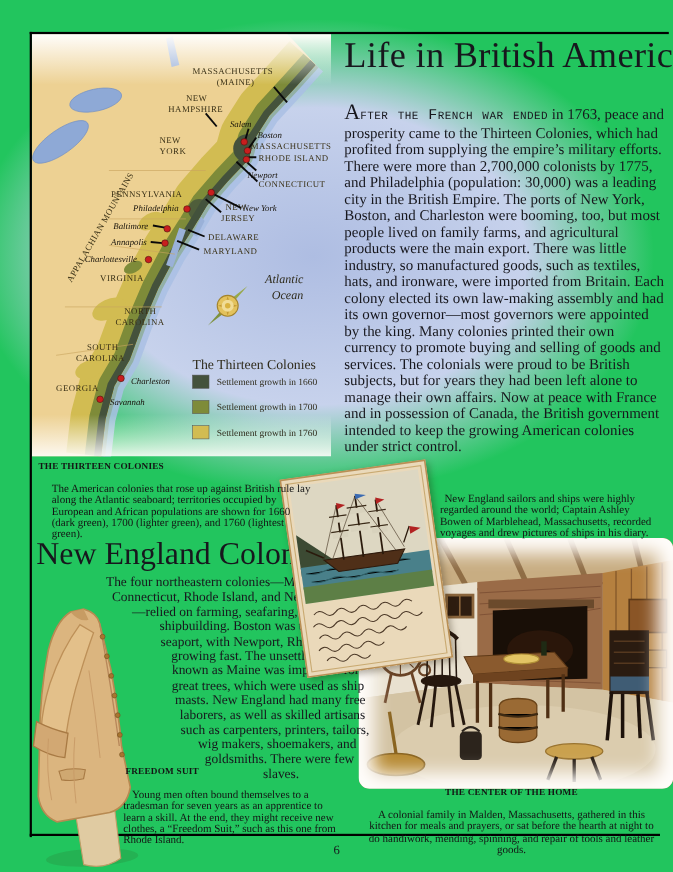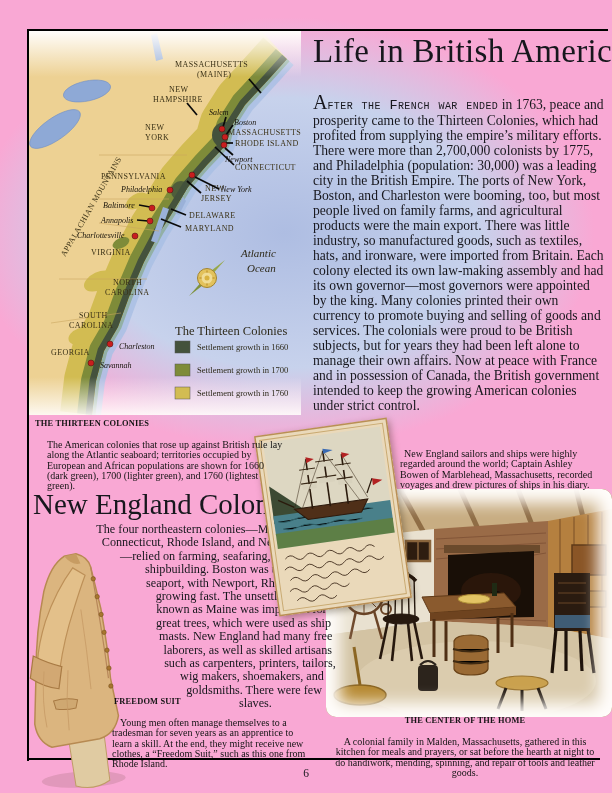--- a/index.html
+++ b/index.html
@@ -1,16 +1,16 @@
 <!DOCTYPE html>
 <html><head>
 <meta charset="utf-8">
 <style>
   html,body{margin:0;padding:0;background:#fff;}
-  .page{position:relative;width:612px;height:793px;background:#f9a8d4;overflow:hidden;
+  .page{position:relative;width:612px;height:793px;background:#22c55e;overflow:hidden;
         font-family:"Liberation Serif",serif;color:#17171d;}
   .blue-wash{position:absolute;left:0;top:18px;width:612px;height:530px;z-index:0;
         background:radial-gradient(ellipse 430px 300px at 285px 215px,
         #aebde2 0%, #c7d2ec 45%, rgba(246,248,253,0) 72%);}
   .rule{position:absolute;background:#000;}
   .rule-top{left:27px;top:29px;width:581px;height:2.4px;z-index:5;}
   .rule-left{left:27px;top:29px;width:2.4px;height:732px;z-index:2;}
   .rule-bottom{left:27px;top:758px;width:573px;height:2.4px;z-index:2;}
   .map-wrap{position:absolute;left:29px;top:31px;width:272px;height:384px;z-index:1;}
   .article-title{position:absolute;left:313px;top:33px;width:296px;font-size:33px;
@@ -468,21 +468,21 @@
       <g stroke="#c79a66" stroke-width=".8" fill="none">
         <path d="M60,120 Q56,150 58,180"></path>
           <path d="M76,60 Q80,100 82,140"></path>
           <path d="M36,120 Q32,150 36,176"></path>
       </g>
     </svg>
   </div>
 
   <div class="caption cap-suit">
     <h4>FREEDOM SUIT</h4>
-    <p>Young men often manage themselves to a tradesman for seven years as an apprentice to learn a skill. At the end, they might receive new clothes, a “Freedom Suit,” such as this one from Rhode Island.</p>
+    <p>Young men often bound themselves to a tradesman for seven years as an apprentice to learn a skill. At the end, they might receive new clothes, a “Freedom Suit,” such as this one from Rhode Island.</p>
   </div>
 
   <div class="caption cap-home">
     <h4>THE CENTER OF THE HOME</h4>
     <p>A colonial family in Malden, Massachusetts, gathered in this kitchen for meals and prayers, or sat before the hearth at night to do handiwork, mending, spinning, and repair of tools and leather goods.</p>
   </div>
 
   <div class="page-number">6</div>
 </div>
 

